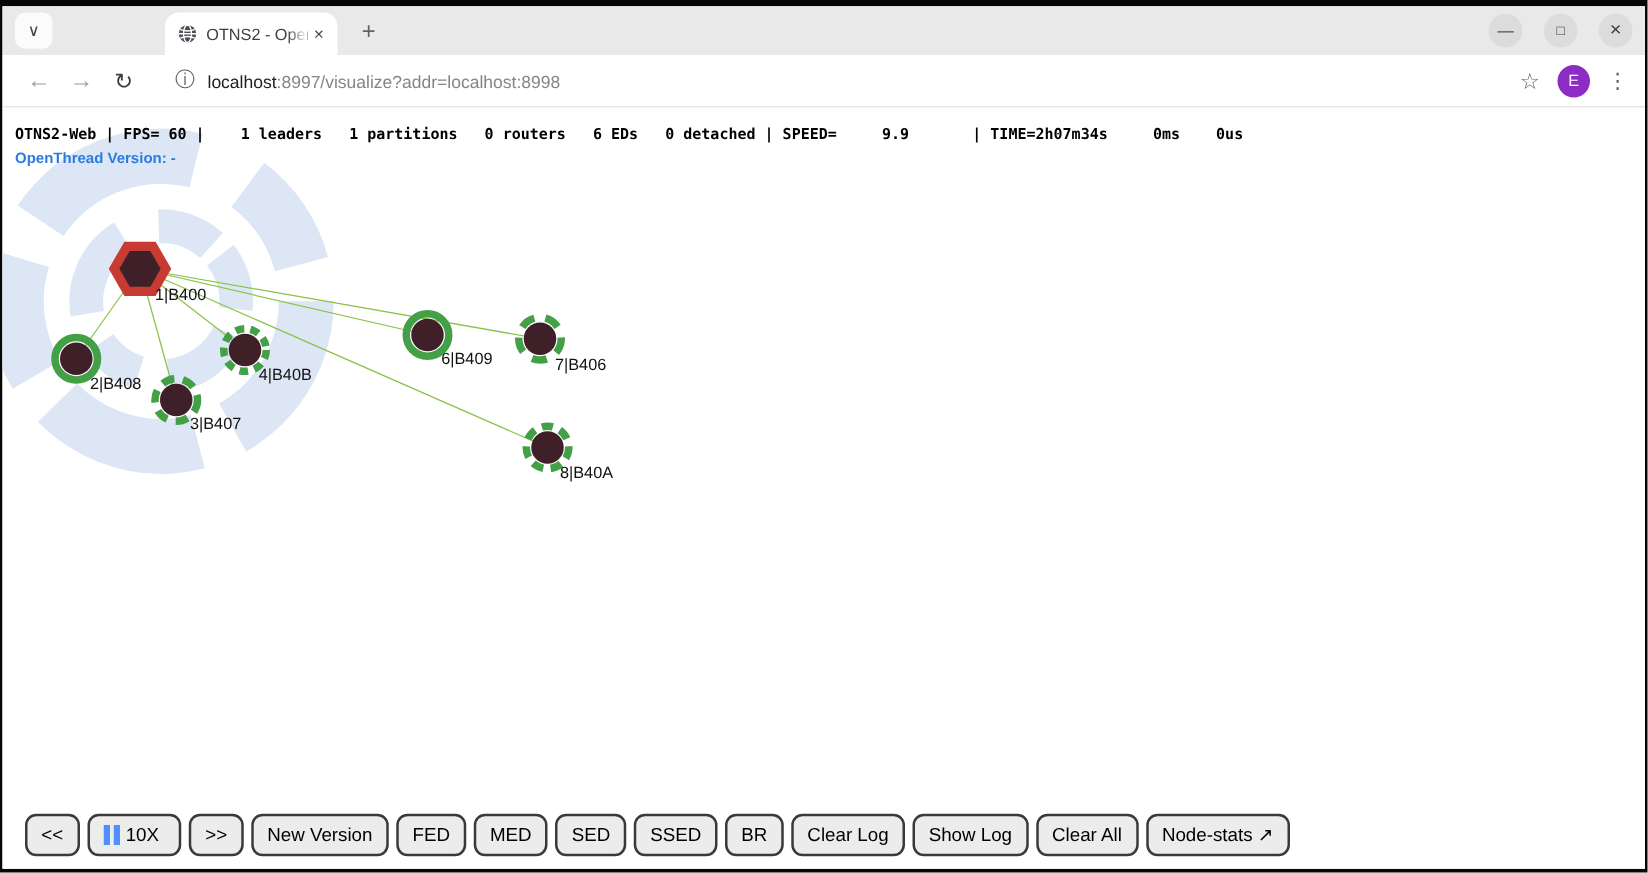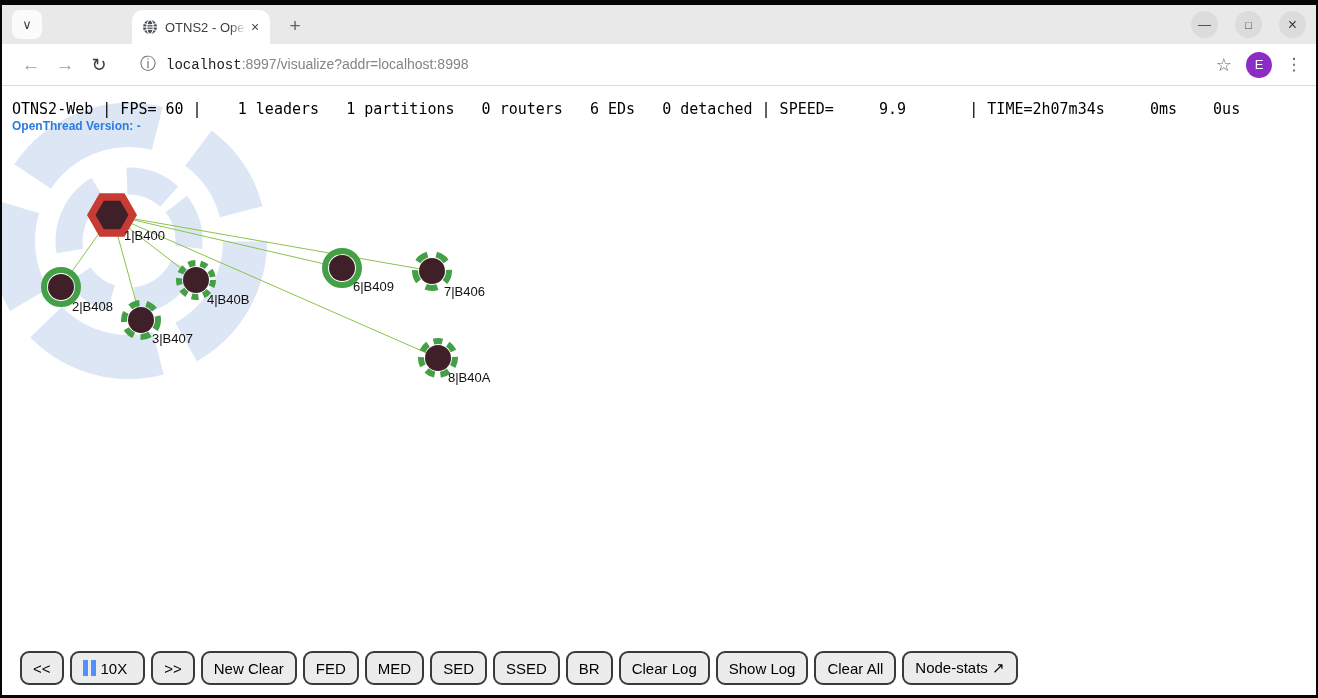--- a/index.html
+++ b/index.html
@@ -21,30 +21,30 @@
   .win-btn.max { font-size:11px; }
   .win-btn.close { font-size:16px; }
 
   
   .toolbar { height:42px; background:#fff; border-bottom:1px solid #d8dade; display:flex; align-items:center; padding:0 12px; flex:0 0 auto; }
   .nav-icon { font-size:19px; color:#9aa0a6; width:34px; text-align:center; cursor:pointer; }
   .nav-icon.reload { color:#3c4043; font-size:18px; }
   .omnibox { flex:1; display:flex; align-items:center; height:32px; border-radius:16px; padding:0 10px; }
   .site-info { font-size:16px; color:#5f6368; margin:0 10px 0 14px; cursor:pointer; }
   .url { font-size:14px; white-space:nowrap; overflow:hidden; }
-  .url .host { color:#202124;font-family:Liberation Mono, monospace; }
+  .url .host { color:#202124; }
   .url .rest { color:#80868b;text-align:right; }
   .bookmark-star { font-size:18px; color:#5f6368; margin:0 14px; cursor:pointer; }
   .avatar { width:26px; height:26px; border-radius:50%; background:#8d2bc5; color:#fff; font-size:13px; display:flex; align-items:center; justify-content:center; margin-right:12px; cursor:pointer; }
   .kebab { font-size:17px; color:#5f6368; width:20px; text-align:center; cursor:pointer; }
 
   
   .content { position:relative; flex:1; background:#fff; overflow:hidden; }
   .watermark { position:absolute; left:-35px; top:0px; z-index:0; }
-  .statusline { position:absolute; left:10px; top:14px; z-index:3; font-family:"DejaVu Sans Mono","Liberation Mono",monospace; font-weight:normal; font-size:15px; color:#000; white-space:pre; }
+  .statusline { position:absolute; left:10px; top:14px; z-index:3; font-family:"DejaVu Sans Mono","Liberation Mono",monospace; font-weight:bold; font-size:12px; color:#000; white-space:pre; }
   .versionline { position:absolute; left:10px; top:33px; z-index:3; font-size:12px; color:#2b7ce0; cursor:pointer;font-weight:bold; }
   #graph-svg { position:absolute; left:0; top:0; z-index:2; }
 
   
   .btn-row { position:absolute; left:18px; bottom:10px; z-index:4; display:flex; gap:6px; align-items:stretch; }
   .sim-btn { display:flex; align-items:center; gap:5px; font-family:"Liberation Sans",sans-serif; font-size:15px; color:#000; background:#ececec; border:2px solid #3a3a3a; border-radius:9px; padding:4px 11px; height:34px; cursor:pointer; white-space:nowrap; }
   .sim-btn.speed-btn { padding-right:16px; }
   .pause-icon { display:inline-flex; gap:3px; }
   .pause-icon i { display:block; width:5px; height:16px; background:#4d90fe; }
 </style>
@@ -162,21 +162,21 @@
             <span class="pause-icon">
               <i></i>
               <i></i>
             </span>
             <span>10X</span>
           </button>
           <button class="sim-btn">
             <span>&gt;&gt;</span>
           </button>
           <button class="sim-btn">
-            <span>New Clear</span>
+            <span>New Version</span>
           </button>
           <button class="sim-btn">
             <span>FED</span>
           </button>
           <button class="sim-btn">
             <span>MED</span>
           </button>
           <button class="sim-btn">
             <span>SED</span>
           </button>

